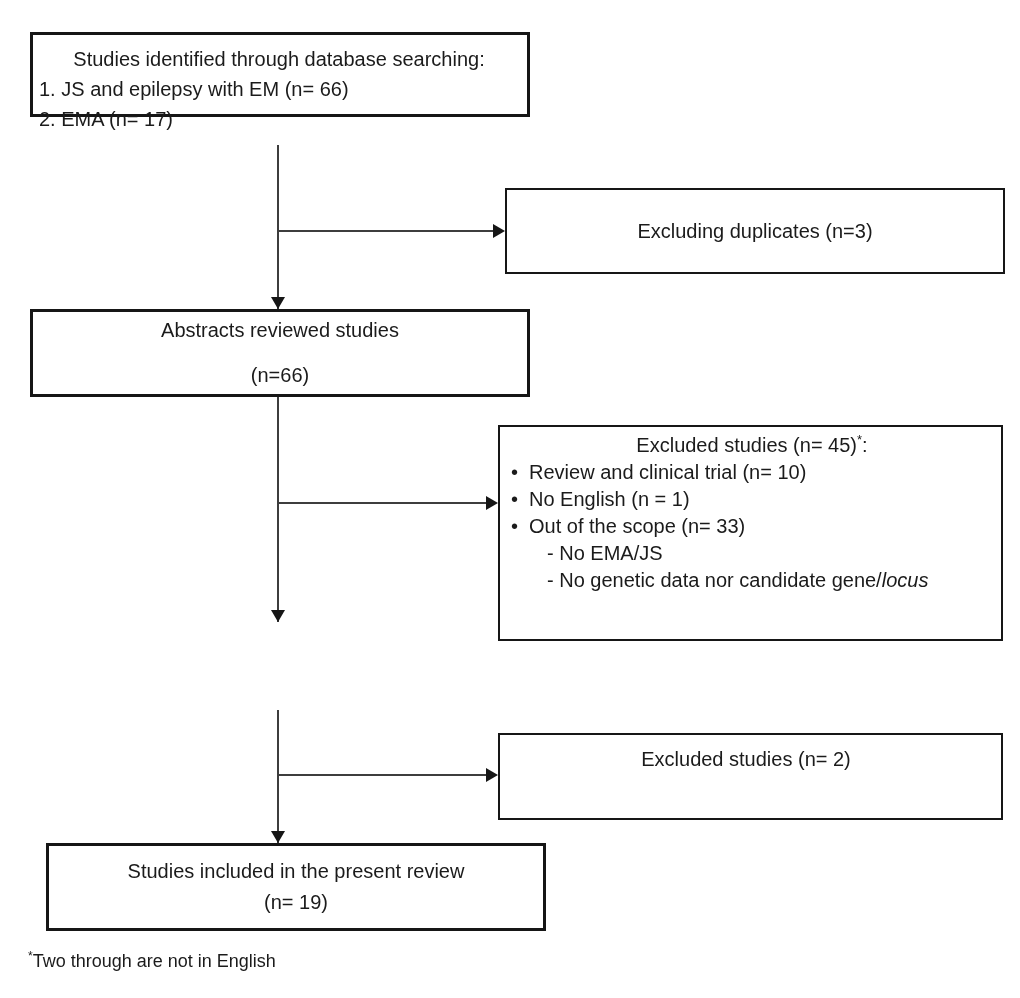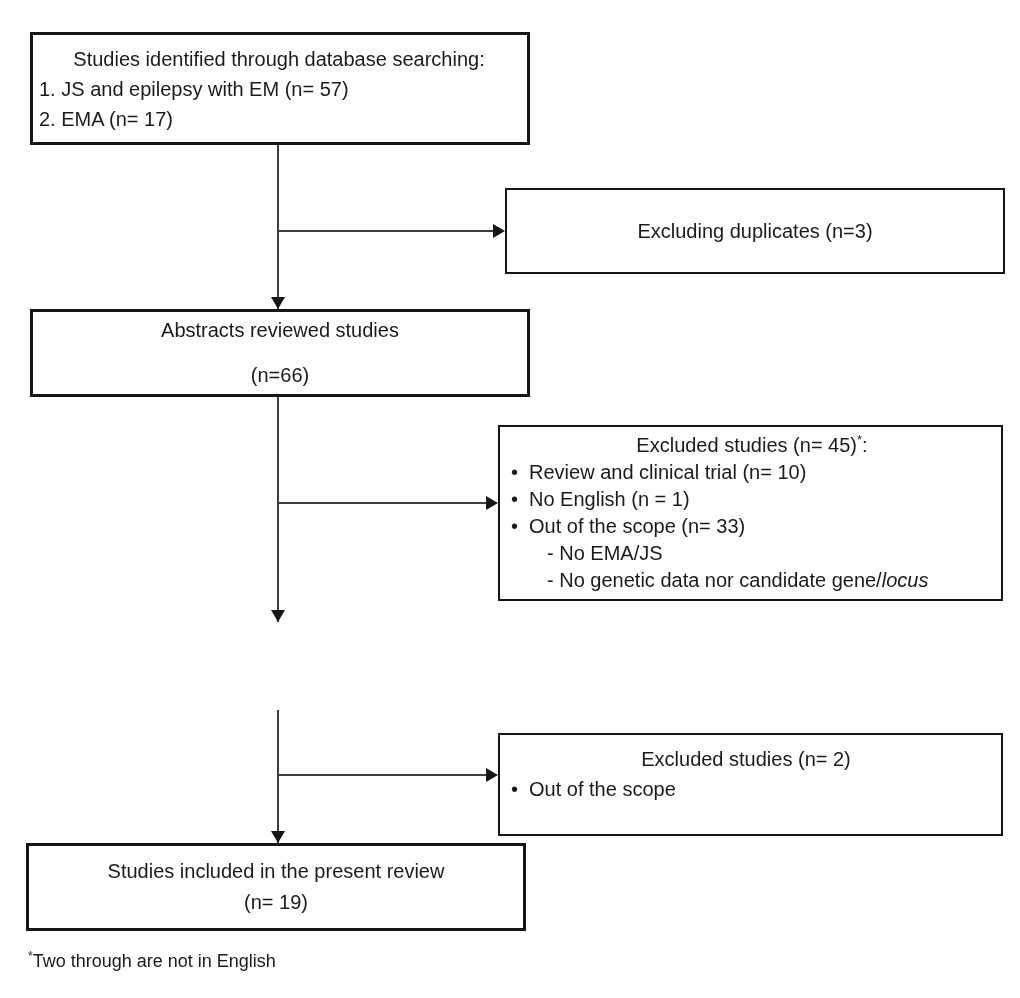--- a/index.html
+++ b/index.html
@@ -35,52 +35,52 @@
     border-right: 7px solid transparent;
     border-top: 12px solid var(--border, #161616);
   }
   .arrow-right {
     position: absolute; width: 0; height: 0;
     border-top: 7px solid transparent;
     border-bottom: 7px solid transparent;
     border-left: 12px solid var(--border, #161616);
   }
   
-  .box-identified { left: 30px; top: 32px; width: 500px; height: 113px; padding: 9px 8px 0 6px; line-height: 30px; }
+  .box-identified { left: 30px; top: 32px; width: 500px; height: 85px; padding: 9px 8px 0 6px; line-height: 30px; }
   .box-identified .title { text-align: center; }
   
   .box-duplicates { left: 505px; top: 188px; width: 500px; height: 86px; }
   
   .box-abstracts { left: 30px; top: 309px; width: 500px; height: 88px; gap: 14px; }
   
-  .box-excluded45 { left: 498px; top: 425px; width: 505px; height: 176px; padding: 5px 8px 0 11px; line-height: 27px; }
+  .box-excluded45 { left: 498px; top: 425px; width: 505px; height: 216px; padding: 5px 8px 0 11px; line-height: 27px; }
   .box-excluded45 .title { text-align: center; }
   .box-excluded45 sup { font-size: 13px; line-height: 0; }
   .bullet-row .bullet { display: inline-block; width: 18px; }
   .sub-row { padding-left: 36px; }
   .italic { font-style: italic; }
   
   .box-fulltext { left: 30px; top: 622px; width: 500px; height: 88px; }
   
-  .box-excluded2 { left: 498px; top: 733px; width: 505px; height: 103px; padding: 9px 20px 0 11px; line-height: 30px; }
+  .box-excluded2 { left: 498px; top: 733px; width: 505px; height: 87px; padding: 9px 20px 0 11px; line-height: 30px; }
   .box-excluded2 .title { text-align: center; }
   
-  .box-included { left: 26px; top: 843px; width: 500px; height: 88px; }
+  .box-included { left: 46px; top: 843px; width: 500px; height: 88px; }
   
   .footnote { position: absolute; left: 28px; top: 951px; font-size: 18px; }
   .footnote sup { font-size: 12px; line-height: 0; }
 </style>
 </head>
 <body>
 
 <div class="canvas" style="--bg: #ffffff; --border: #161616; --line: #3d3d3d; --text: #1b1b1b;">
 
   <div class="box bl box-identified">
     <div class="title">Studies identified through database searching:</div>
-    <div>1. JS and epilepsy with EM (n= 57)</div>
+    <div>1. JS and epilepsy with EM (n= 66)</div>
     <div>2. EMA (n= 17)</div>
   </div>
 
   <div class="vline" style="left:277px; top:145px; width:2px; height:164px;"></div>
   <div class="arrow-down" style="left:271px; top:297px;"></div>
 
   <div class="hline" style="left:277px; top:230px; width:216px; height:2px;"></div>
   <div class="arrow-right" style="left:493px; top:224px;"></div>
 
   <div class="box br box-duplicates center-stack">
@@ -109,21 +109,20 @@
 
 
   <div class="vline" style="left:277px; top:710px; width:2px; height:133px;"></div>
   <div class="arrow-down" style="left:271px; top:831px;"></div>
 
   <div class="hline" style="left:277px; top:774px; width:209px; height:2px;"></div>
   <div class="arrow-right" style="left:486px; top:768px;"></div>
 
   <div class="box br box-excluded2">
     <div class="title">Excluded studies (n= 2)</div>
-    <div class="bullet-row"><span class="bullet">•</span><span>Out of the scope</span></div>
   </div>
 
   <div class="box bl box-included center-stack">
     <div>Studies included in the present review</div>
     <div>(n= 19)</div>
   </div>
 
   <div class="footnote"><sup>*</sup><span>Two through are not in English</span></div>
 
 </div>

